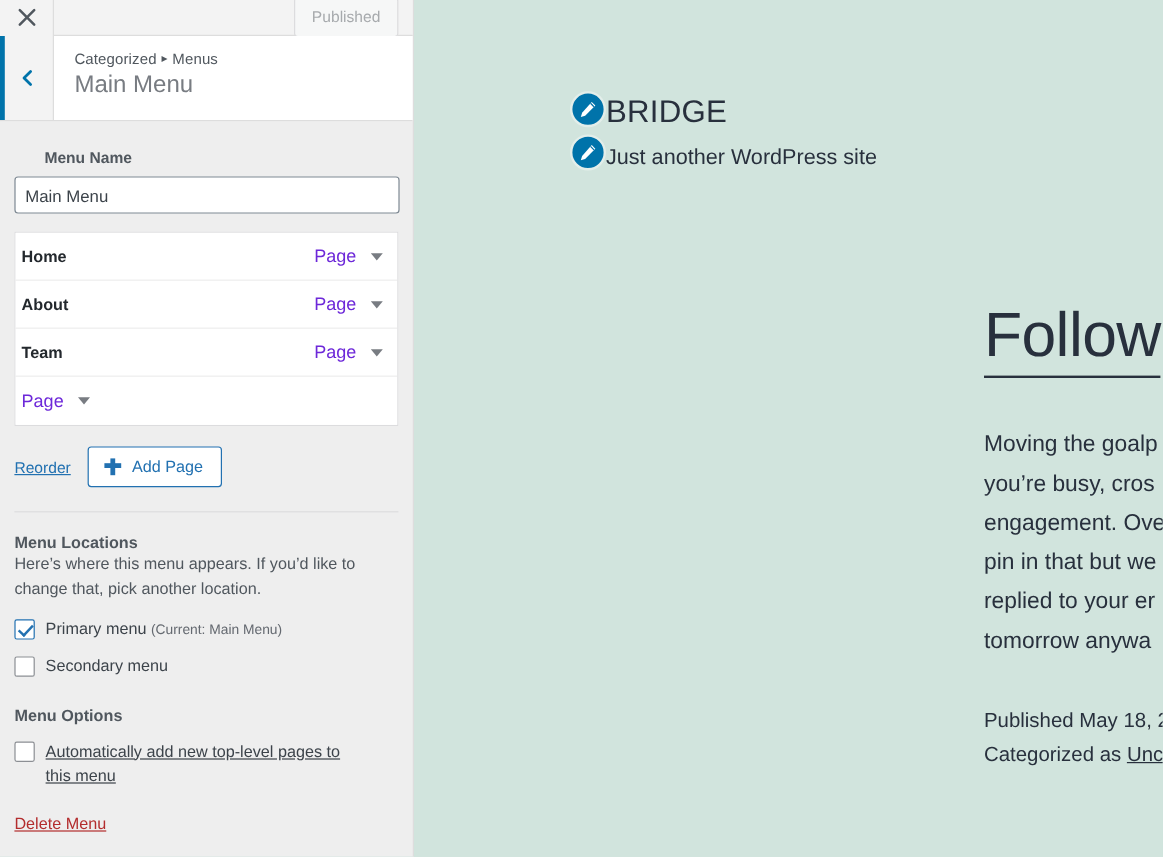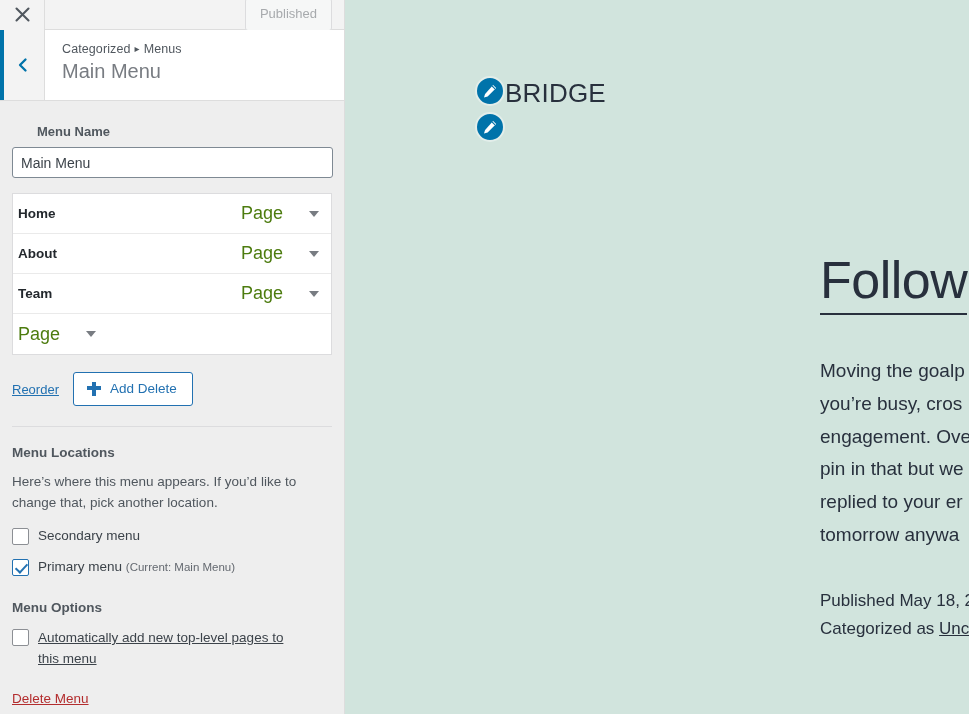--- a/index.html
+++ b/index.html
@@ -139,23 +139,22 @@
     cursor: move;
   }
   .menu-item:last-child { border-bottom: none; }
   .mi-title {
     flex: 1;
     font-size: 13.5px;
     font-weight: bold;
     color: #23282d;
   }
   .mi-type {
-    font-size: 18px;
-    color: #4d7c0f;
-    margin-right: 14px;
+    font-size: 15px;
+    color: #6d28d9;
   }
   .mi-toggle {
     width: 34px;
     display: flex; align-items: center; justify-content: center;
     cursor: pointer;
   }
   .caret-down {
     width: 0; height: 0;
     border-left: 5.5px solid transparent;
     border-right: 5.5px solid transparent;
@@ -209,21 +208,21 @@
   .section-title {
     font-size: 13.5px;
     font-weight: bold;
     color: #50575e;
     margin: 18px 0 0 0;
   }
   .section-desc {
     font-size: 13.5px;
     color: #50575e;
     line-height: 1.55;
-    margin-top: 12px;
+    margin-top: 0;
     max-width: 320px;
   }
 
   .check-row {
     display: flex;
     align-items: flex-start;
     margin-top: 13px;
     cursor: pointer;
   }
   .checkbox {
@@ -420,40 +419,40 @@
           <span class="mi-toggle">
             <span class="caret-down"></span>
           </span>
         </div>
       </div>
 
       <div class="actions-row">
         <span class="reorder-link">Reorder</span>
         <button class="add-items-btn">
           <span class="plus-icon"></span>
-          <span>Add Delete</span>
+          <span>Add Page</span>
         </button>
       </div>
 
       <div class="divider"></div>
 
       <div class="section-title">Menu Locations</div>
       <div class="section-desc">Here’s where this menu appears. If you’d like to change that, pick another location.</div>
-
-      <div class="check-row">
-        <span class="checkbox"></span>
-        <span class="check-label">Secondary menu</span>
-      </div>
 
       <div class="check-row">
         <span class="checkbox checked"></span>
         <span class="check-label">
           <span>Primary menu</span>
           <span class="check-note">(Current: Main Menu)</span>
         </span>
+      </div>
+
+      <div class="check-row">
+        <span class="checkbox"></span>
+        <span class="check-label">Secondary menu</span>
       </div>
 
       <div class="section-title" style="margin-top:24px">Menu Options</div>
 
       <div class="check-row">
         <span class="checkbox"></span>
         <span class="check-label wrap">Automatically add new top-level pages to this menu</span>
       </div>
 
       <span class="delete-link">Delete Menu</span>
@@ -476,20 +475,21 @@
       </div>
       <div class="sh-row">
         <span class="edit-shortcut">
           <span>
             <svg width="16" height="16" viewBox="0 0 16 16" aria-hidden="true">
               <path d="M11.1 1.9 L14.1 4.9 L5.6 13.4 L2 14.5 L3.1 10.9 Z" fill="#ffffff"></path>
               <path d="M10.1 3 L13 5.9" stroke="#0073aa" stroke-width="1.1"></path>
             </svg>
           </span>
         </span>
+        <span class="site-tagline">Just another WordPress site</span>
       </div>
     </div>
 
     <div class="post">
       <h1 class="post-title">
         <span class="tlink">Follow</span>
       </h1>
 
       <div class="post-body">
         <span class="pline">Moving the goalp</span>

